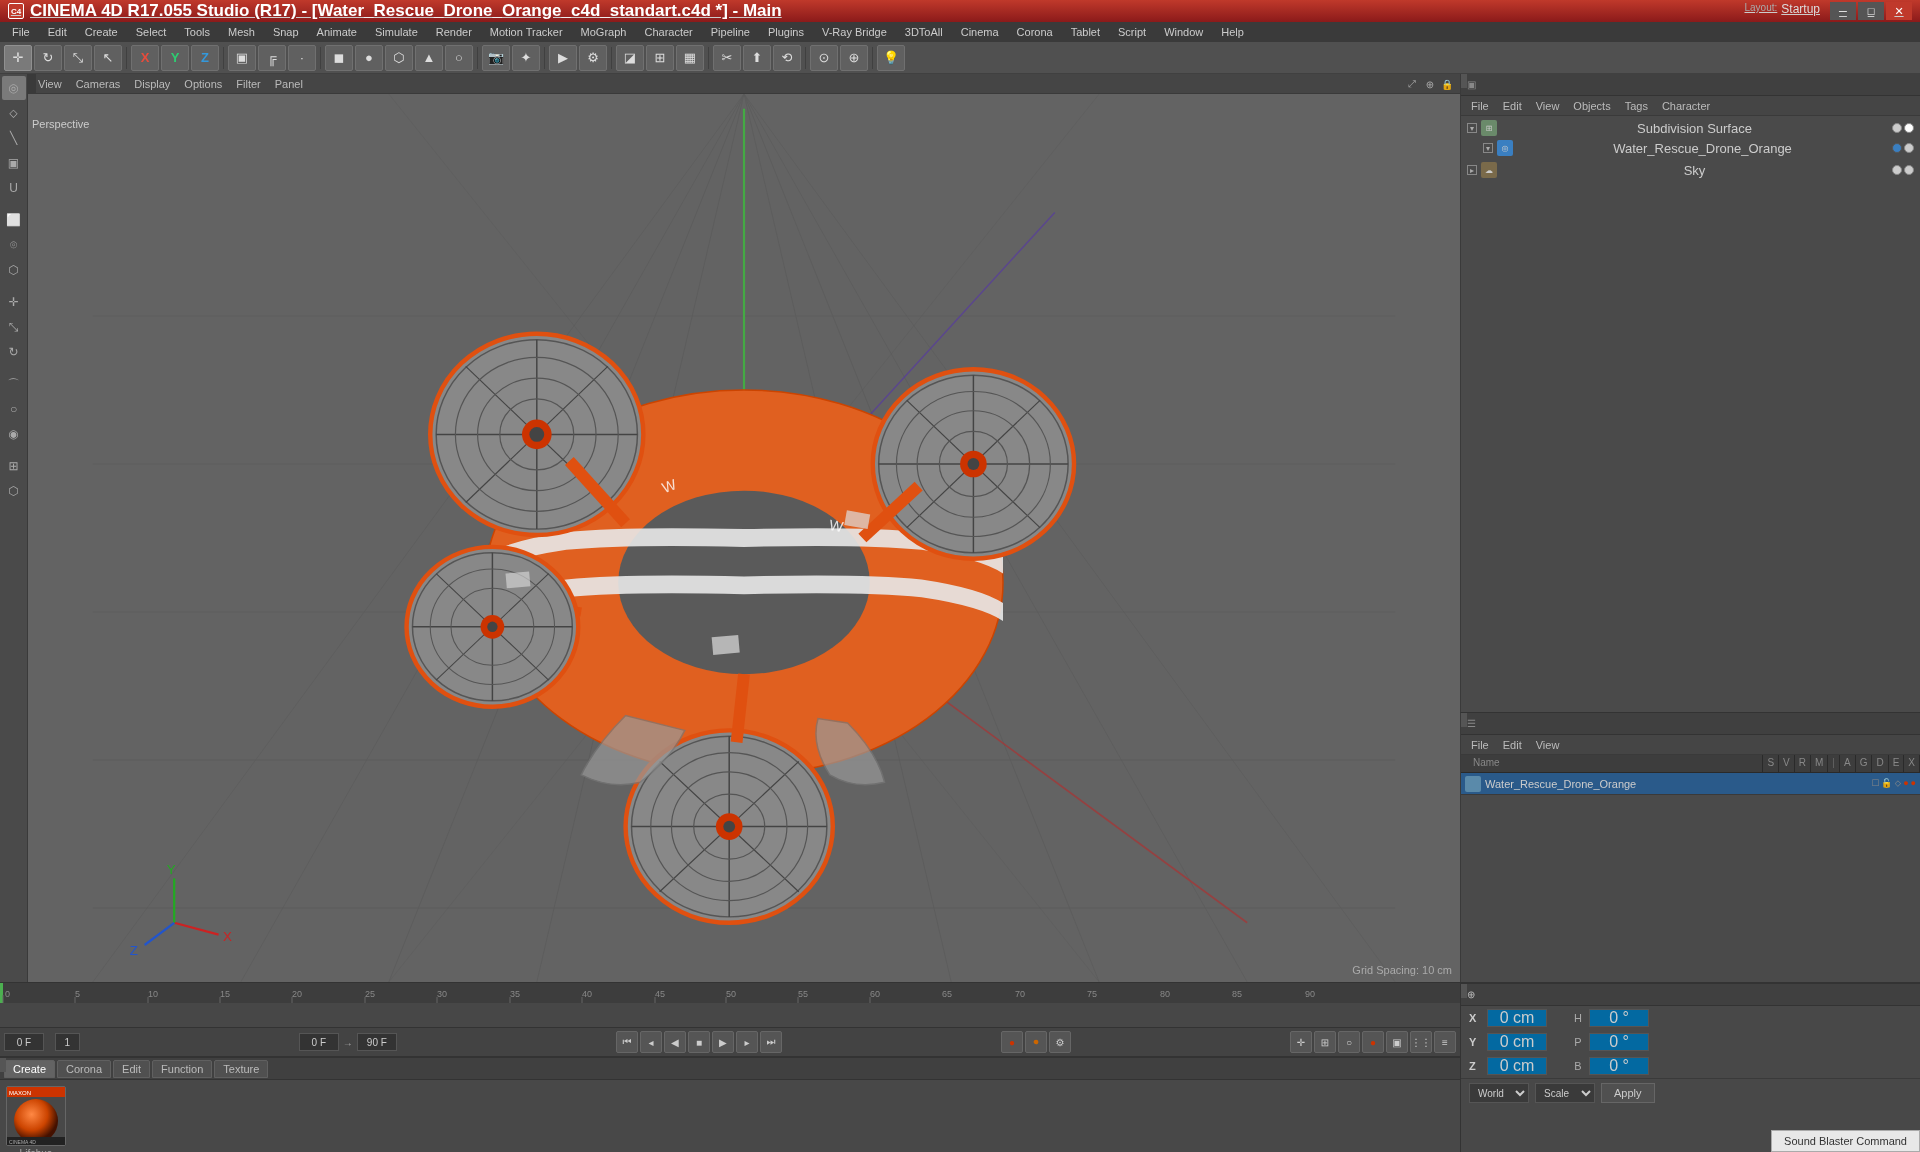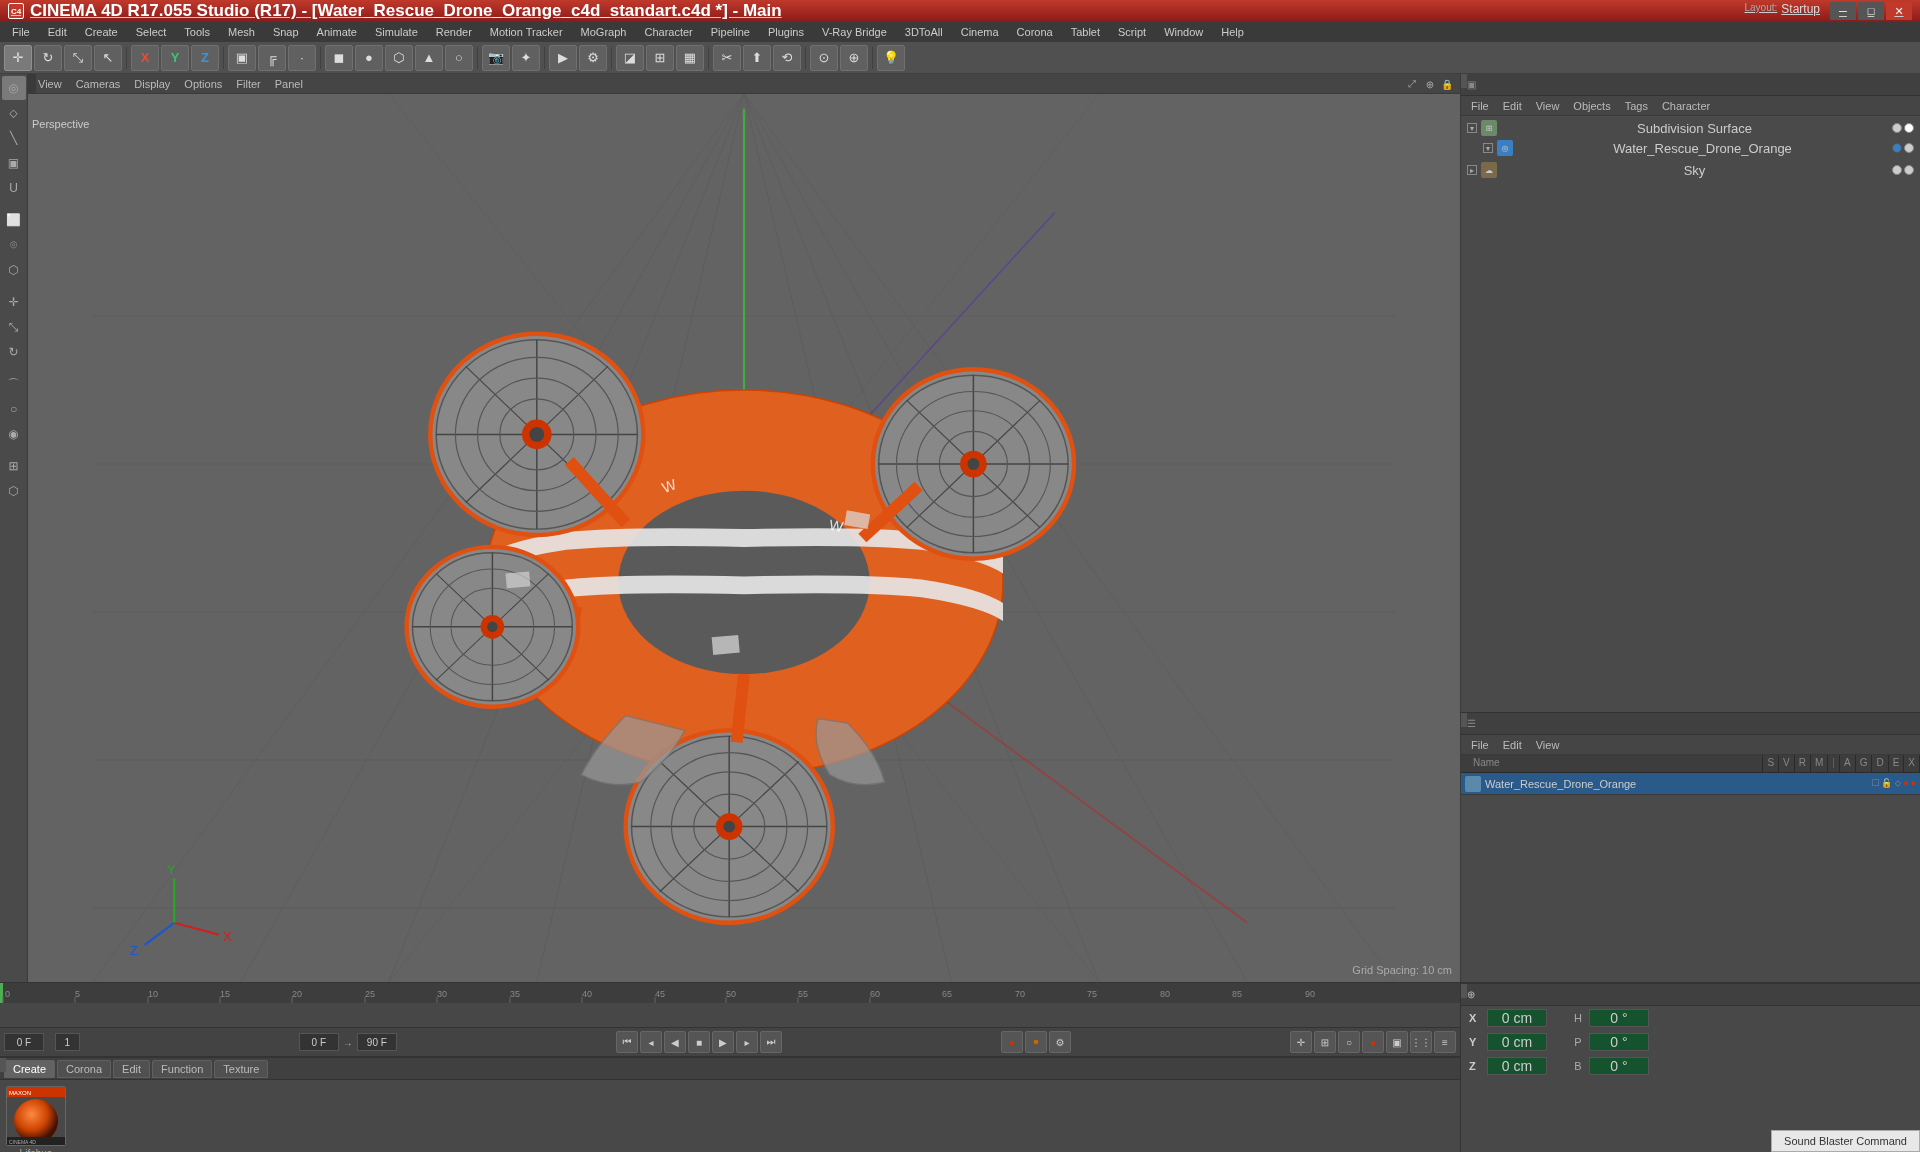--- a/index.html
+++ b/index.html
@@ -516,24 +516,24 @@
     }
     .coord-label {
       width: 14px;
       color: #ccc;
       font-size: 11px;
       font-weight: bold;
     }
     .coord-input {
       width: 60px;
       height: 18px;
-      background: #14532d;
+      background: #0369a1;
       border: 1px solid #555;
       color: #ccc;
-      font-size: 14px;
+      font-size: 16px;
       text-align: center;
       padding: 0 2px;
     }
     .coord-spacer { width: 16px; }
     .coord-extra-label {
       color: #aaa;
       font-size: 11px;
       width: 14px;
       text-align: center;
     }
@@ -1119,17 +1119,28 @@
     <input class="coord-input" type="text" value="0 °" style="">
   </div>
   <div class="coord-row">
     <span class="coord-label">Z</span>
     <input class="coord-input" type="text" value="0 cm" style="">
     <div class="coord-spacer"></div>
     <span class="coord-extra-label">B</span>
     <input class="coord-input" type="text" value="0 °" style="">
   </div>
 
+  <div id="coord-bottom">
+    <select class="coord-world-select">
+      <option>World</option>
+      <option>Object</option>
+    </select>
+    <select class="coord-scale-select">
+      <option>Scale</option>
+      <option>Size</option>
+    </select>
+    <button class="apply-btn">Apply</button>
+  </div>
 </div>
 
 <div id="notification">
   <span>Sound Blaster Command</span>
 </div>
 
 </body></html>

